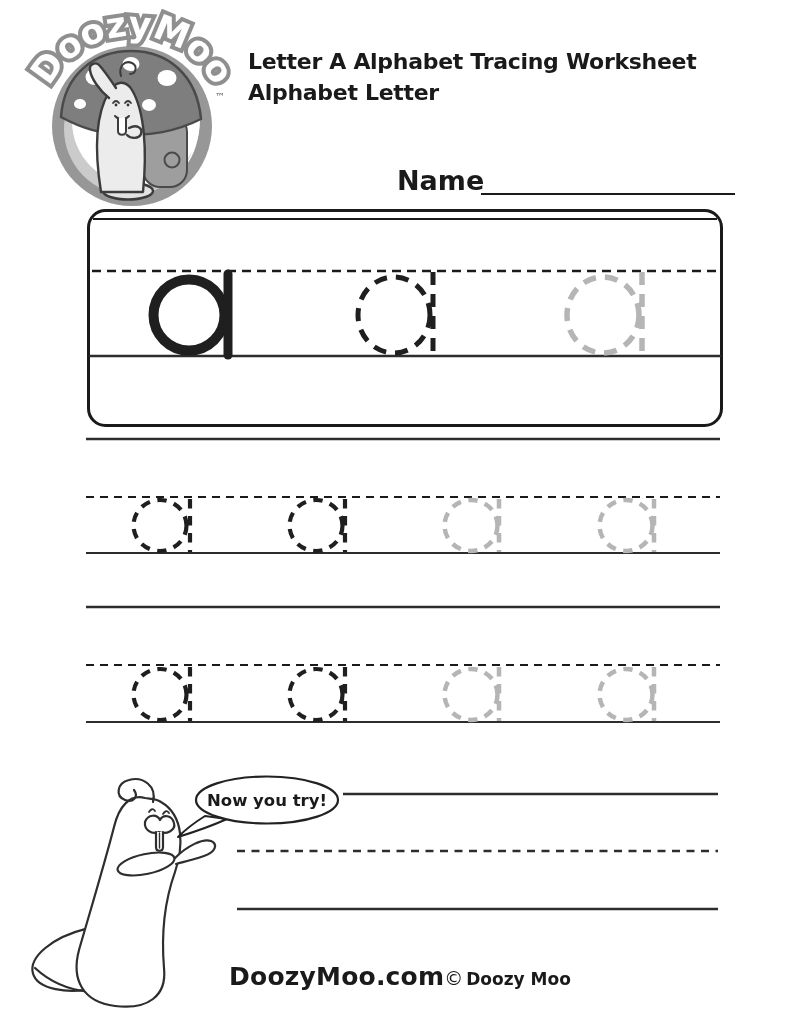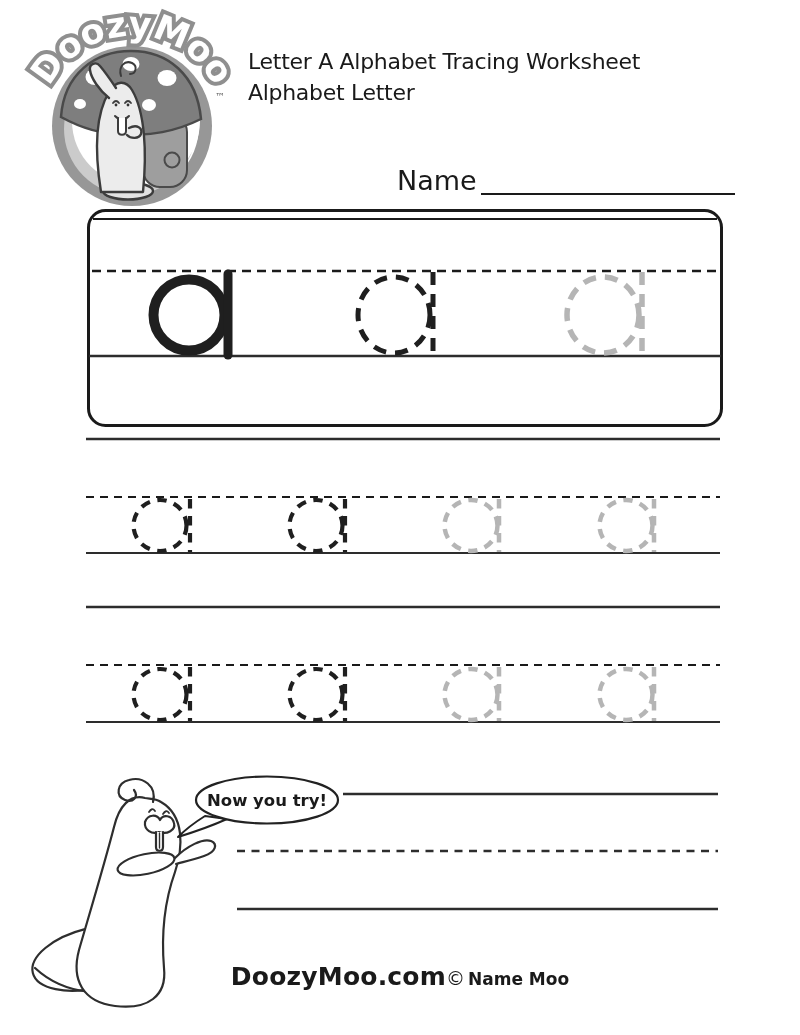--- a/index.html
+++ b/index.html
@@ -2,22 +2,22 @@
 <html><head>
 <meta charset="utf-8">
 <style>
   html,body{margin:0;padding:0;background:#fff;}
   .page{
     position:relative;width:800px;height:1035px;background:#fff;overflow:hidden;
     font-family:"DejaVu Sans",sans-serif;color:#1a1a1a;
   }
   .abs{position:absolute;}
   .title-block{left:248px;top:46px;line-height:31px;}
-  .title-line{font-size:22px;font-weight:400;letter-spacing:-0.3px;white-space:nowrap;}
-  .name-row-label{left:397px;top:165px;font-size:27px;font-weight:400;}
+  .title-line{font-size:22px;font-weight:700;letter-spacing:-0.3px;white-space:nowrap;}
+  .name-row-label{left:397px;top:165px;font-size:27px;font-weight:700;}
   .name-underline{left:481px;top:193px;width:254px;height:2.2px;background:#1a1a1a;}
   .footer{left:0;right:0;top:962px;display:flex;justify-content:center;align-items:baseline;}
   .footer-site{font-size:25px;font-weight:700;letter-spacing:0.2px;}
   .footer-copy{font-size:17px;font-weight:600;display:flex;align-items:baseline;gap:3px;}
   .footer-copy .csym{font-size:19px;font-weight:400;}
   svg{display:block;overflow:visible;}
   svg text{font-family:"DejaVu Sans",sans-serif;}
 </style>
 </head>
 <body>
@@ -163,17 +163,17 @@
   <svg class="abs" style="left:228px;top:780px" width="496" height="140" viewBox="0 0 496 140">
     <line x1="115" y1="14" x2="490" y2="14" stroke-width="2.6" stroke="#2d2d2d"></line>
     <line x1="9" y1="71" x2="490" y2="71" stroke-width="2.4" stroke-dasharray="8 6.5" stroke="#2d2d2d"></line>
     <line x1="9" y1="129" x2="490" y2="129" stroke-width="2.4" stroke="#2d2d2d"></line>
   </svg>
 
   <div class="abs footer">
     <span class="footer-site">DoozyMoo.com</span>
     <span class="footer-copy">
       <span class="csym">©</span>
-      <span>Name Moo</span>
+      <span>Doozy Moo</span>
     </span>
   </div>
 
 </div>
 
 </body></html>

